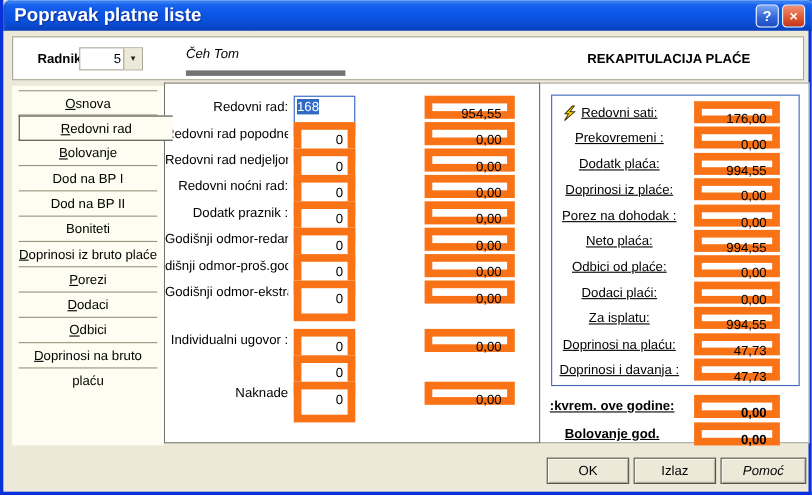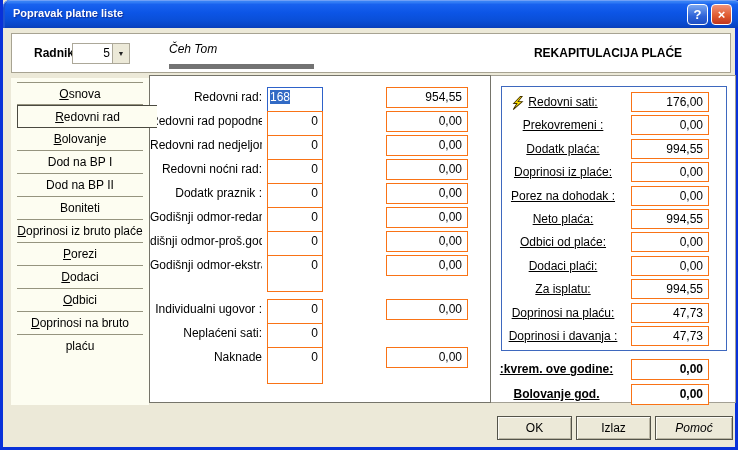--- a/index.html
+++ b/index.html
@@ -3,21 +3,21 @@
 <meta charset="utf-8">
 <style>
   html,body{margin:0;padding:0;}
   body{width:738px;height:450px;position:relative;overflow:hidden;
        font-family:"Liberation Sans",sans-serif;font-size:12px;color:#000;background:#ECE9D8;}
   
   .win{position:absolute;inset:0;border:3px solid #0831D9;border-top:none;background:#ECE9D8;}
   .titlebar{position:absolute;left:0;top:0;width:738px;height:28px;
     background:linear-gradient(180deg,#0A5BEB 0%,#3A85F6 6%,#1862EF 16%,#0C55E6 45%,#0A4FD8 72%,#0845C6 92%,#0A3EB8 100%);
     border-radius:7px 7px 0 0;box-shadow:inset 0 1px 0 #6FA0F7, inset 2px 0 0 #1E53CF;z-index:20;}
-  .title{position:absolute;left:10px;top:0;line-height:27px;color:#fff;font-weight:bold;font-size:11px;
+  .title{position:absolute;left:10px;top:0;line-height:27px;color:#fff;font-weight:bold;font-size:17px;
     text-shadow:1px 1px 1px #10309A;}
   .tbtn{position:absolute;top:4px;width:21px;height:21px;border:1px solid #fff;border-radius:4px;
     color:#fff;font-weight:bold;text-align:center;line-height:19px;font-size:13px;box-sizing:border-box;}
   .tbtn.help{left:684px;background:linear-gradient(180deg,#7BA7F0,#2E63D8 60%,#1E4FC4);}
   .tbtn.close{left:708px;background:linear-gradient(180deg,#F0927B,#E05C31 55%,#C1351D);}
   
   .client{position:absolute;left:3px;top:28px;width:732px;height:419px;}
   .topstrip{position:absolute;left:5px;top:5px;width:720px;height:40px;background:#fff;border:1px solid #A7A392;box-sizing:border-box;}
   .lbl-worker{position:absolute;left:22px;top:0;line-height:38px;font-weight:bold;}
   .combo{position:absolute;left:60px;top:9px;width:58px;height:21px;border:1px solid #ACA899;background:#fff;box-sizing:border-box;}
@@ -34,21 +34,21 @@
   .side-item:first-child{border-top:1px solid #96947F;}
   .side-item.selected{width:140px;border:1px solid #4A4940;border-right:none;background:#FDFDF1;z-index:8;}
   .side-item u{text-decoration:underline;}
   
   .panel-mid{position:absolute;left:143px;top:47px;width:342px;height:328px;background:#fff;
     border:1px solid #75746A;box-sizing:border-box;z-index:4;padding-left:48px;}
   .form-rows{position:absolute;left:0;top:11px;width:100%;}
   .form-row{position:relative;height:21px;margin-bottom:3px;}
   .form-row.gap{margin-top:23px;}
   .form-label{position:absolute;left:0;top:3px;width:112px;text-align:right;white-space:nowrap;overflow:hidden;}
-  .field{border:1px solid #f97316;background:#fff;box-sizing:border-box;}
+  .field{border:7px solid #f97316;background:#fff;box-sizing:border-box;}
   .fld-hours{position:absolute;left:117px;top:0;width:56px;height:37px;text-align:right;padding:2px 4px 0 2px;}
   .fld-hours.focused{border:1px solid #2E62C9;text-align:left;}
   .fld-hours.focused .sel{background:#316AC5;color:#fff;}
   .sel{display:inline-block;}
   .fld-amount{position:absolute;left:236px;top:0;width:82px;height:21px;text-align:right;padding:2px 5px 0 0;}
   
   .panel-right{position:absolute;left:484px;top:47px;width:246px;height:328px;background:#fff;
     border:1px solid #A3A094;box-sizing:border-box;z-index:3;}
   .recap-box{position:absolute;left:10px;top:10px;width:226px;height:265px;border:1px solid #3E68BE;box-sizing:border-box;}
   .bolt{position:absolute;left:9px;top:8px;width:15px;height:16px;}
@@ -167,21 +167,20 @@
     <span class="form-label">Godišnji odmor-ekstra</span>
     <span class="field fld-hours"><span class="sel">0</span></span>
     <span class="field fld-amount">0,00</span>
   </div>
           <div class="form-row gap">
     <span class="form-label">Individualni ugovor :</span>
     <span class="field fld-hours"><span class="sel">0</span></span>
     <span class="field fld-amount">0,00</span>
   </div>
           <div class="form-row">
-    <span class="form-label">Neplaćeni sati:</span>
     <span class="field fld-hours"><span class="sel">0</span></span>
 
   </div>
           <div class="form-row">
     <span class="form-label">Naknade</span>
     <span class="field fld-hours"><span class="sel">0</span></span>
     <span class="field fld-amount">0,00</span>
   </div>
         </div>
     </div>

